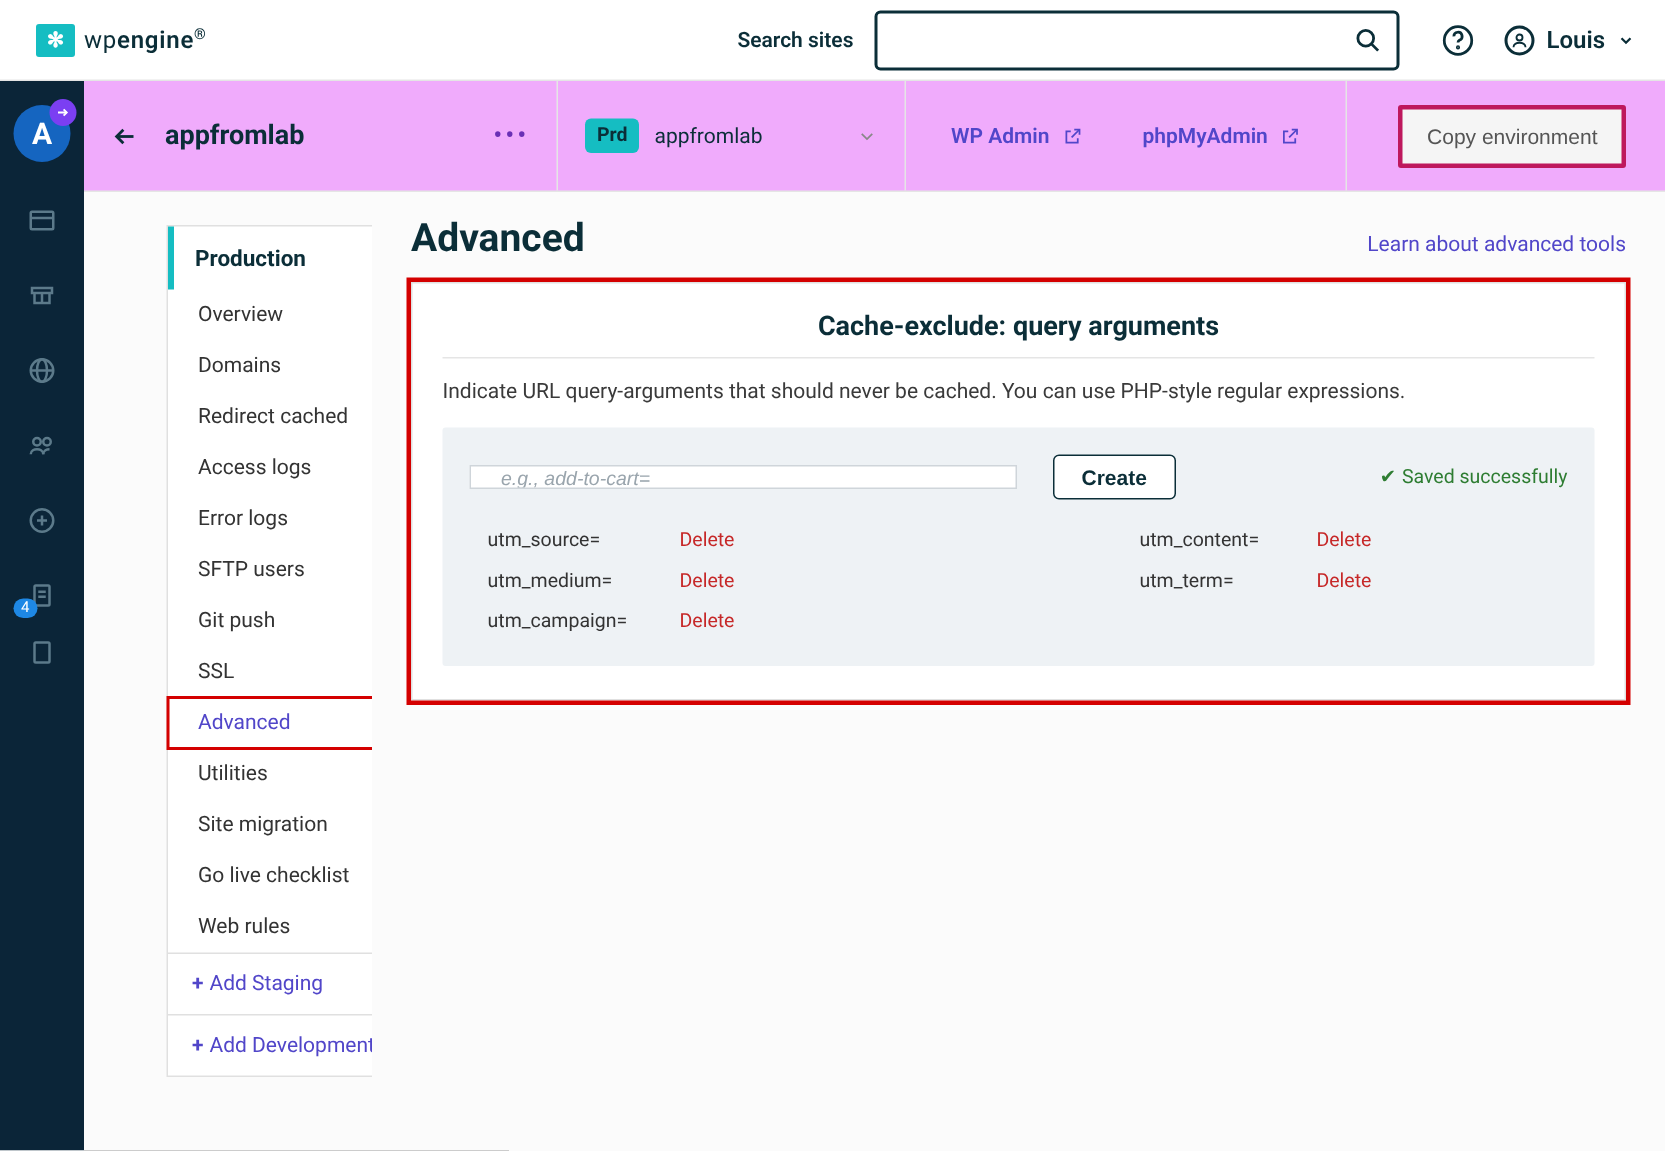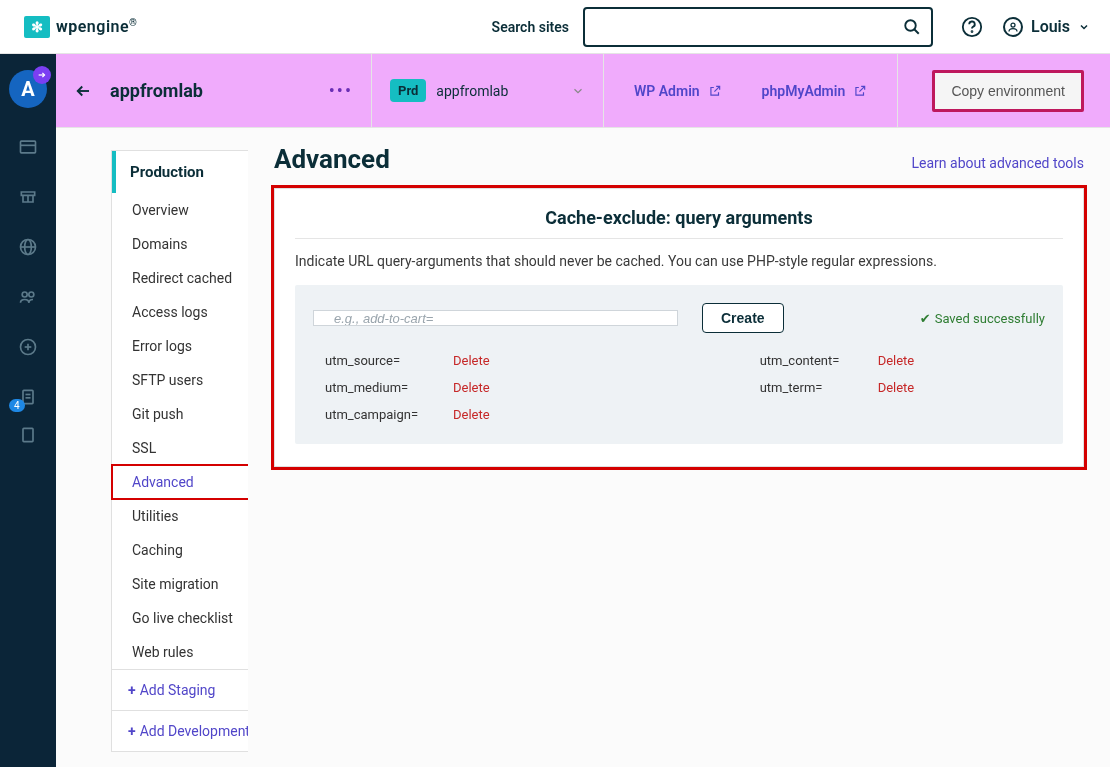--- a/index.html
+++ b/index.html
@@ -3,21 +3,21 @@
 <meta charset="utf-8">
 <style>
 * { box-sizing: border-box; margin: 0; padding: 0; }
 body { font-family: -apple-system, BlinkMacSystemFont, "Segoe UI", Roboto, Helvetica, Arial, sans-serif; background: #fff; color: #333; width: 1110px; height: 767px; overflow: hidden; }
 
 
 .top-header { display: flex; align-items: center; height: 54px; border-bottom: 1px solid #e5e5e5; padding: 0 20px 0 24px; }
 .logo { display: flex; align-items: center; gap: 6px; font-weight: 600; color: #0b2e38; }
 .logo-mark { width: 26px; height: 22px; background: #15bdc2; color: #fff; display:flex;align-items:center;justify-content:center;font-size:14px;font-weight:700;border-radius:2px;}
 .logo-text { font-size: 16px; letter-spacing: .5px; }
-.logo-text b { font-weight:700; }
+.logo-text b { font-weight:400; }
 .logo-sup { font-size:10px; position:relative; top:-6px; }
 .header-spacer { flex: 1; }
 .search-label { font-weight: 600; font-size: 14px; color: #0b2e38; margin-right: 14px; }
 .search-box { position: relative; width: 350px; height: 40px; border: 2px solid #0b2e38; border-radius: 4px; display:flex;align-items:center; }
 .search-box input { border:none; outline:none; flex:1; padding:0 40px 0 10px; font-size:14px; height:100%; background:transparent; }
 .search-box .search-icon { position:absolute; right:10px; top:50%; transform:translateY(-50%); width:18px; height:18px; }
 .help-icon { margin-left: 28px; width:22px; height:22px; display:flex;align-items:center;justify-content:center; }
 .user-menu { margin-left: 20px; display:flex; align-items:center; gap:8px; font-weight:600; color:#0b2e38; }
 .user-avatar { width:20px; height:20px; border:2px solid #0b2e38; border-radius:50%; display:flex;align-items:center;justify-content:center;}
 .chev-down { width:12px; height:12px; }
@@ -246,21 +246,20 @@
             <li>Overview</li>
             <li>Domains</li>
             <li>Redirect cached</li>
             <li>Access logs</li>
             <li>Error logs</li>
             <li>SFTP users</li>
             <li>Git push</li>
             <li>SSL</li>
             <li class="active highlight-box">Advanced</li>
             <li>Utilities</li>
-            <li>Caching</li>
             <li>Site migration</li>
             <li>Go live checklist</li>
             <li>Web rules</li>
           </ul>
           <div class="sidebar-divider"></div>
           <div class="sidebar-action"><span class="plus">+</span><span>Add Staging</span></div>
           <div class="sidebar-divider"></div>
           <div class="sidebar-action"><span class="plus">+</span><span>Add Development</span></div>
         </div>
       </div>

